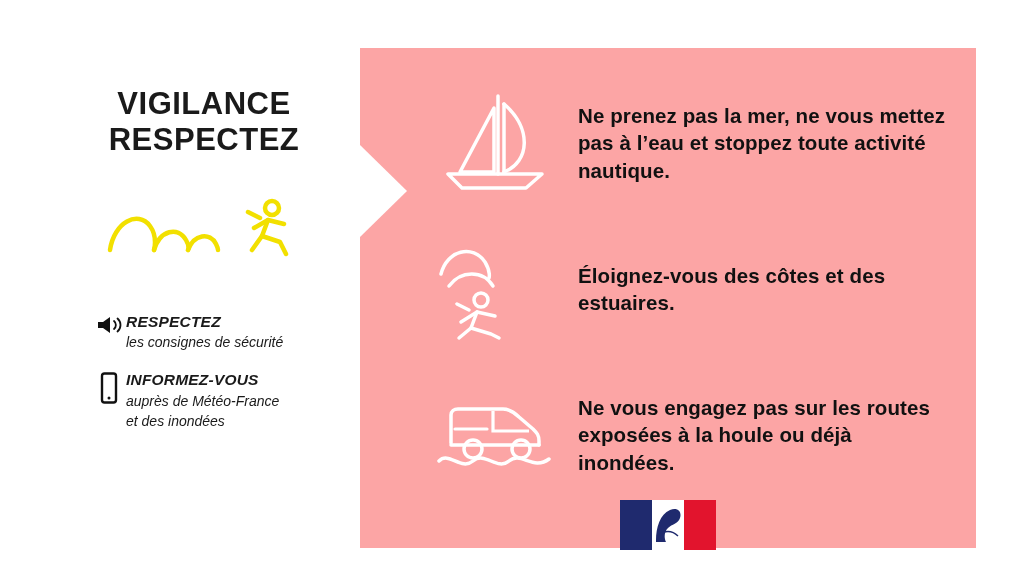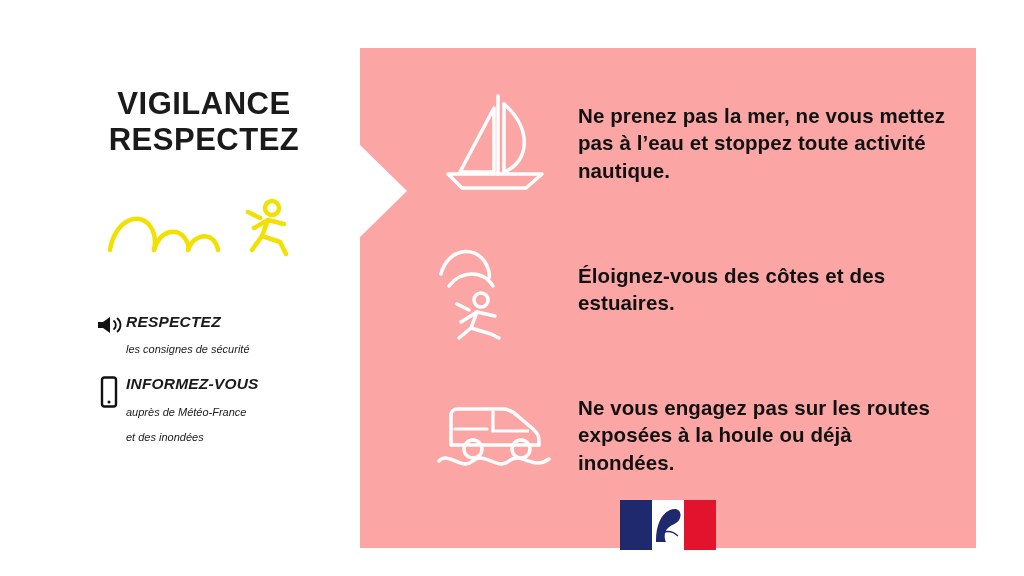--- a/index.html
+++ b/index.html
@@ -76,23 +76,23 @@
   .advice-text {
     color: #1a1a1a;
   }
   .advice-strong {
     font-weight: bold;
     font-size: 15.5px;
     letter-spacing: 0.2px;
     line-height: 1.25;
   }
   .advice-sub {
-    font-size: 11px;
+    font-size: 14px;
     line-height: 1.28;
-    margin-top: 11px;
+    margin-top: 3px;
   }
 
   
   .arrow {
     position: absolute;
     top: 96px;
     right: -47px;
     width: 0;
     height: 0;
     border-top: 47px solid transparent;

